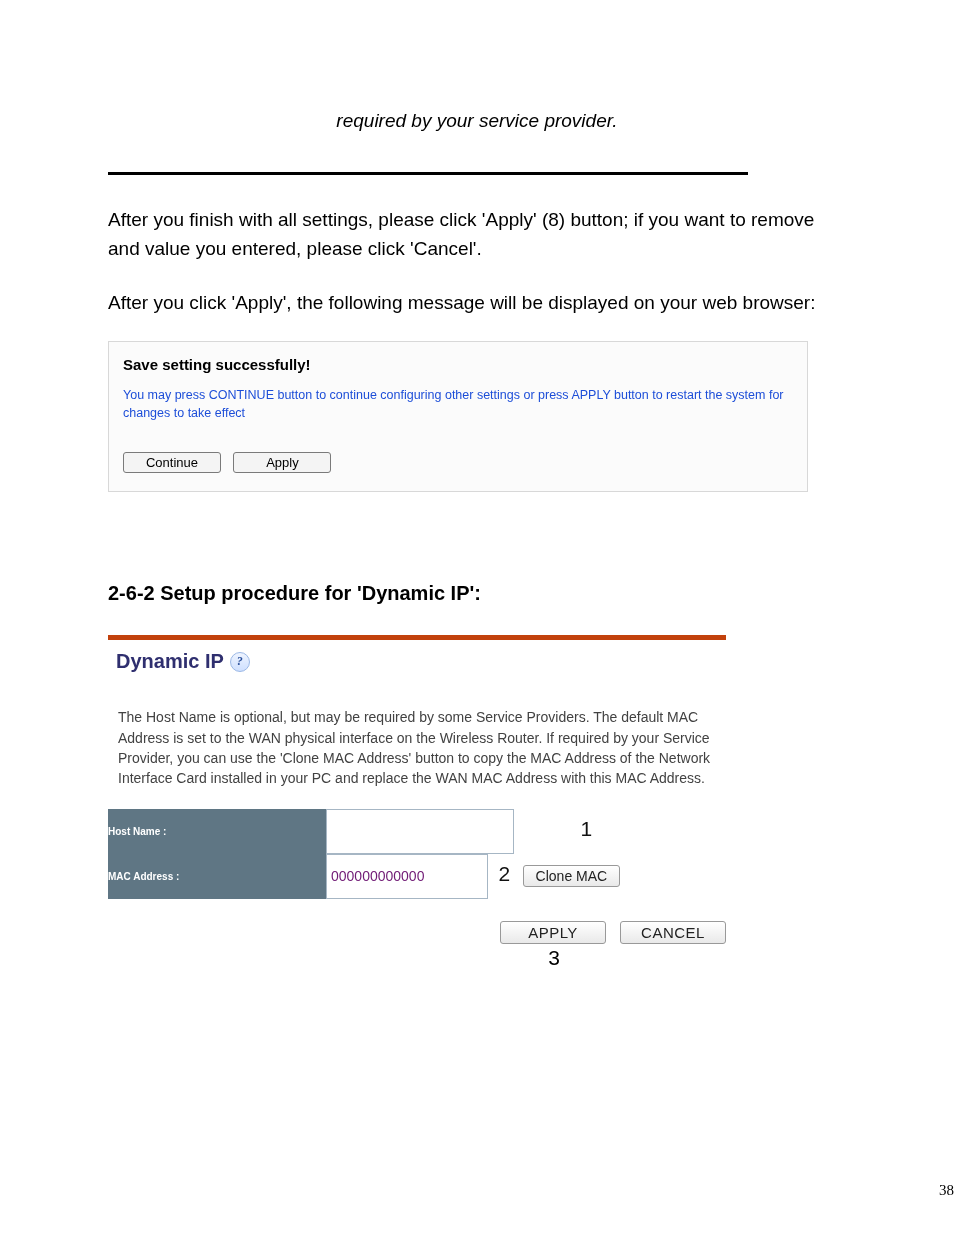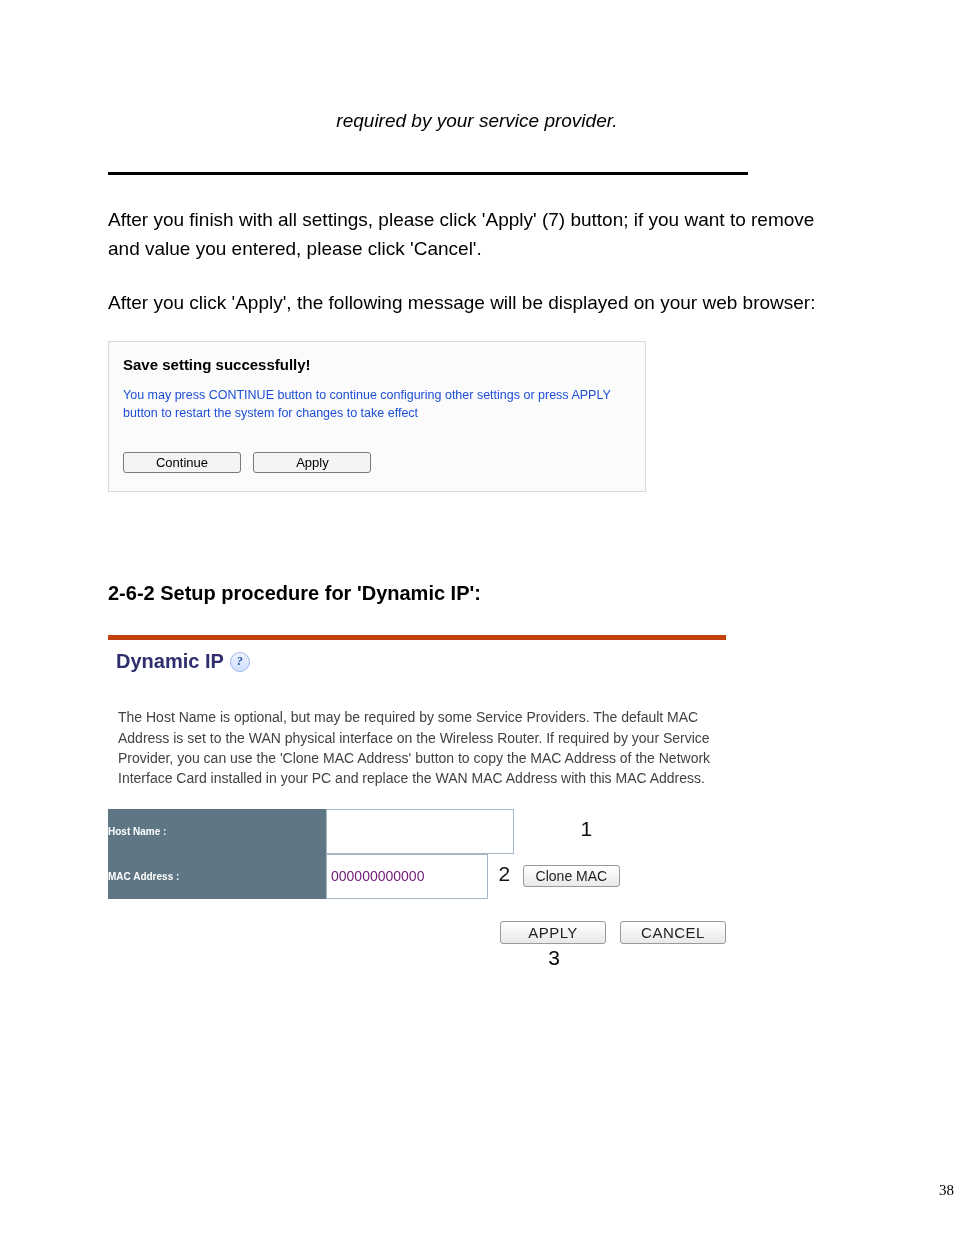--- a/index.html
+++ b/index.html
@@ -31,42 +31,42 @@
   .body-text {
     font-size: 19px;
     line-height: 1.55;
     margin-bottom: 24px;
   }
   .msgbox {
     border: 1px solid #d8d8d8;
     background: #fbfbfb;
     padding: 14px 14px 18px 14px;
     margin: 18px 0 40px 0;
-    width: 538px;
+    width: 700px;
     box-sizing: border-box;
   }
   .msgbox .title {
     font-weight: bold;
     font-size: 15px;
     font-family: Verdana, Arial, sans-serif;
     margin-bottom: 14px;
   }
   .msgbox .desc {
     font-size: 12.5px;
     color: #1d4ed8;
     line-height: 1.4;
     margin-bottom: 30px;
   }
   .msgbox .btn {
     display: inline-block;
     border: 1px solid #7a7a7a;
     border-radius: 3px;
     background: #f4f4f4;
     font-size: 13px;
-    padding: 2px 18px;
+    padding: 2px 8px;
     width: 80px;
     text-align: center;
     margin-right: 8px;
     cursor: pointer;
     font-family: Tahoma, Arial, sans-serif;
   }
   .section-heading {
     font-weight: bold;
     font-size: 20px;
     margin-top: 90px;
@@ -189,21 +189,21 @@
 </style>
 </head>
 <body>
 
 <div class="page">
 
   <div class="italic-center">required by your service provider.</div>
 
   <hr class="hr">
 
-  <div class="body-text">After you finish with all settings, please click 'Apply' (7) button; if you want to remove and value you entered, please click 'Cancel'.</div>
+  <div class="body-text">After you finish with all settings, please click 'Apply' (8) button; if you want to remove and value you entered, please click 'Cancel'.</div>
 
   <div class="body-text">After you click 'Apply', the following message will be displayed on your web browser:</div>
 
   <div class="msgbox">
     <div class="title">Save setting successfully!</div>
     <div class="desc">You may press CONTINUE button to continue configuring other settings or press APPLY button to restart the system for changes to take effect</div>
     <span class="btn">Continue</span>
     <span class="btn">Apply</span>
   </div>
 

